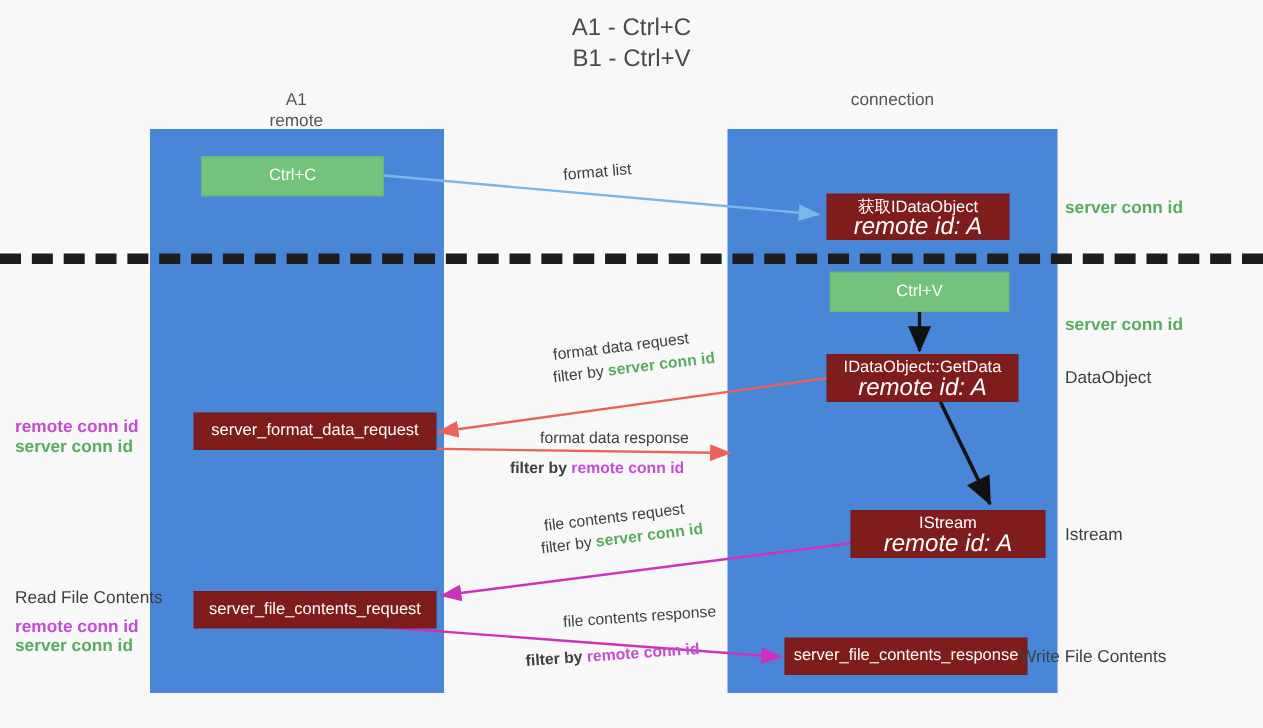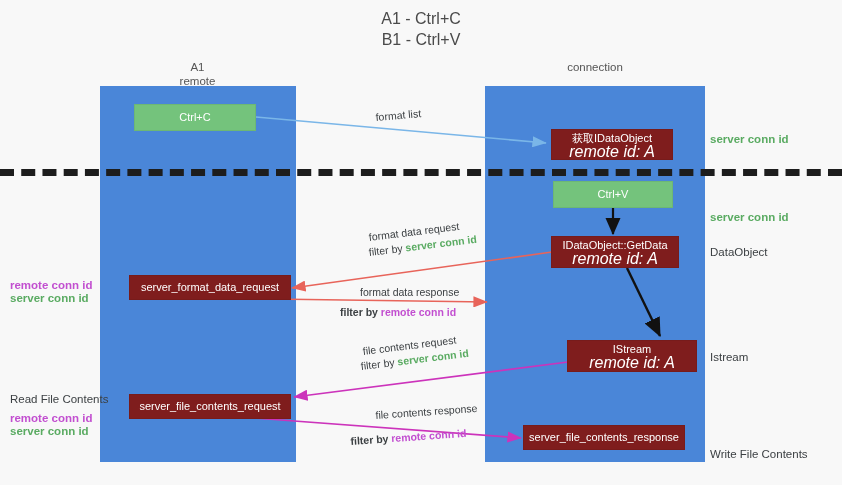--- a/index.html
+++ b/index.html
@@ -181,21 +181,21 @@
     <span>file contents response</span>
   </div>
   <div class="abs edge-lab rot" style="left:350px;top:434px;transform:rotate(-4deg);">
     <span class="plain-t" style="font-weight:bold">filter by </span><span class="purple-t">remote conn id</span>
   </div>
 
   <div class="abs side green-t" style="left:710px;top:132px;">server conn id</div>
   <div class="abs side green-t" style="left:710px;top:210px;">server conn id</div>
   <div class="abs side plain-t" style="left:710px;top:245px;">DataObject</div>
   <div class="abs side plain-t" style="left:710px;top:350px;">Istream</div>
-  <div class="abs side plain-t" style="left:710px;top:431px;margin-top:16px;">Write File Contents</div>
+  <div class="abs side plain-t" style="left:680px;top:431px;">Write File Contents</div>
 
   <div class="abs side purple-t" style="left:10px;top:278px;">remote conn id</div>
   <div class="abs side green-t" style="left:10px;top:291px;">server conn id</div>
 
   <div class="abs side plain-t" style="left:10px;top:392px;">Read File Contents</div>
   <div class="abs side purple-t" style="left:10px;top:411px;">remote conn id</div>
   <div class="abs side green-t" style="left:10px;top:424px;">server conn id</div>
 
 </div>
 

